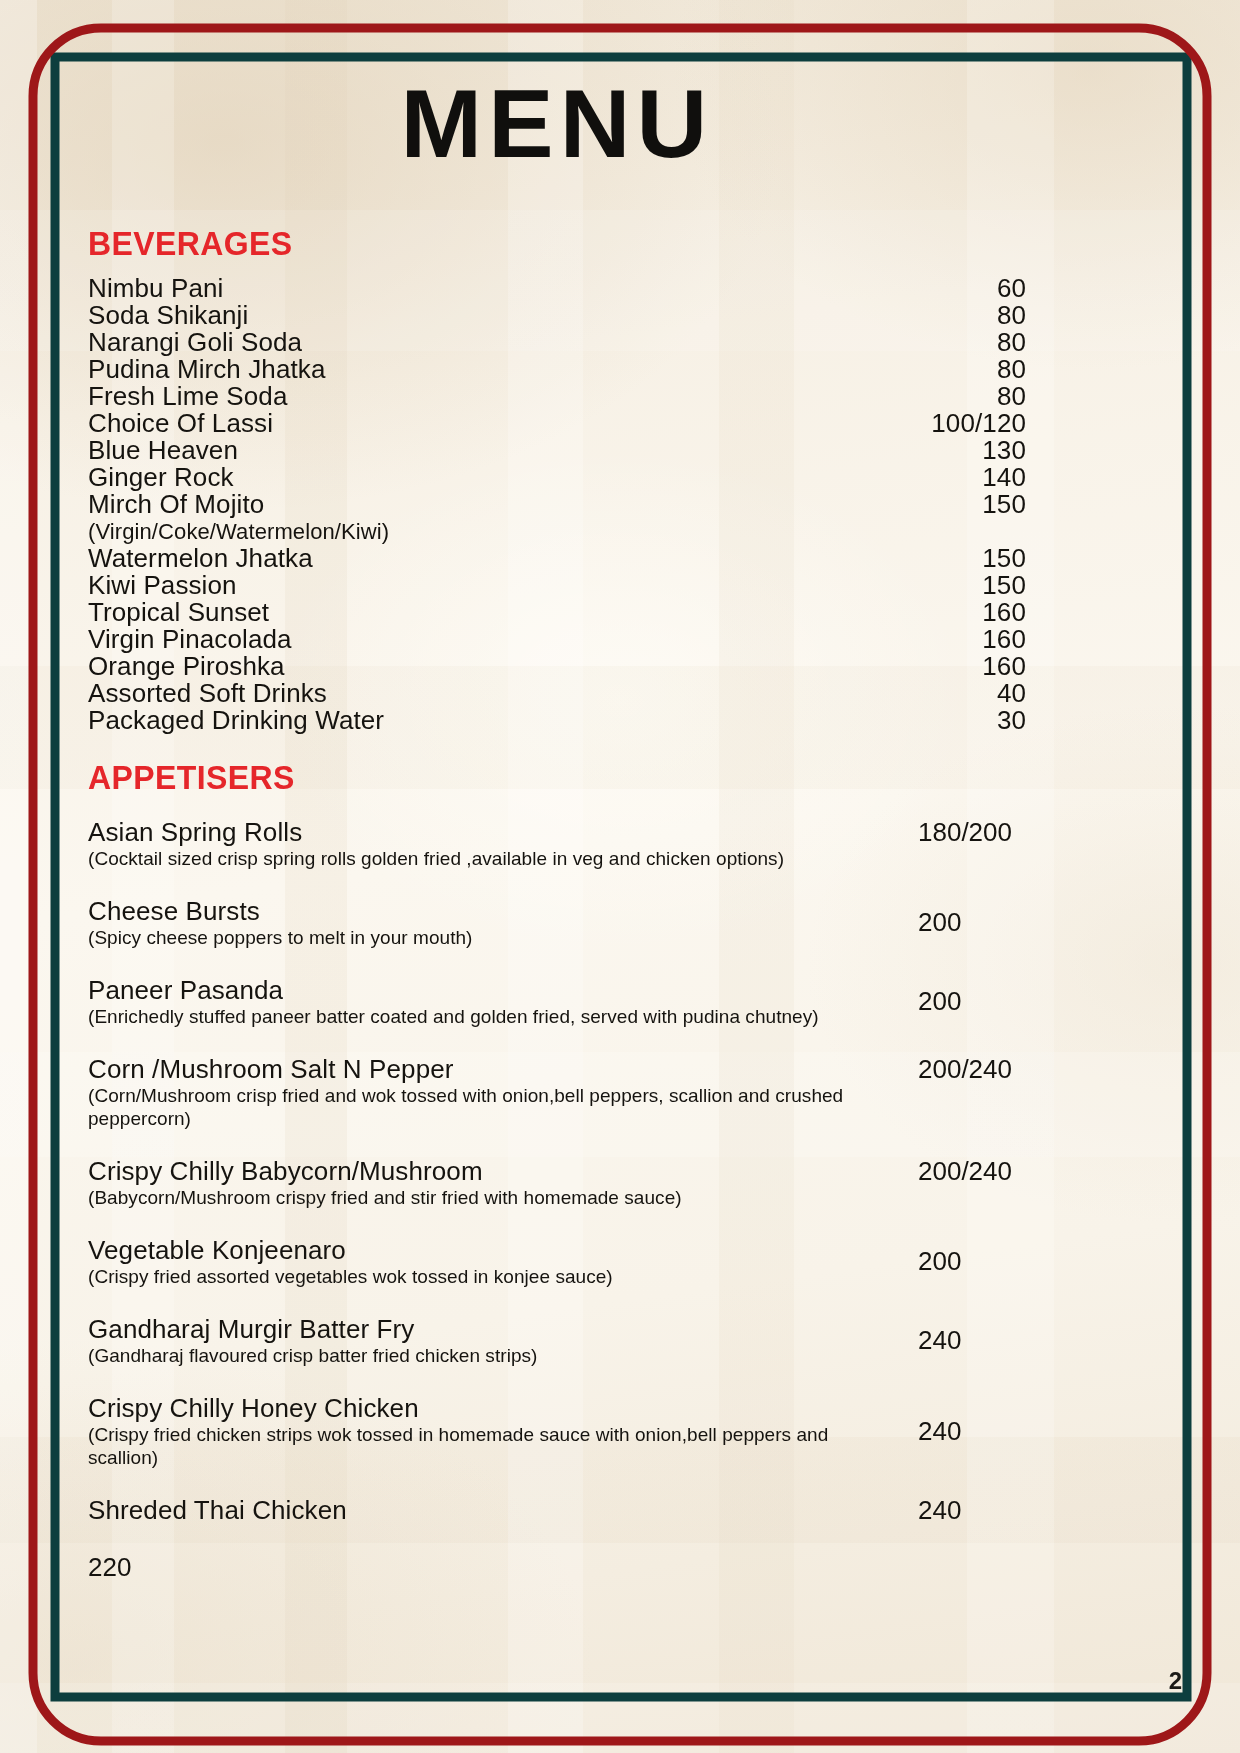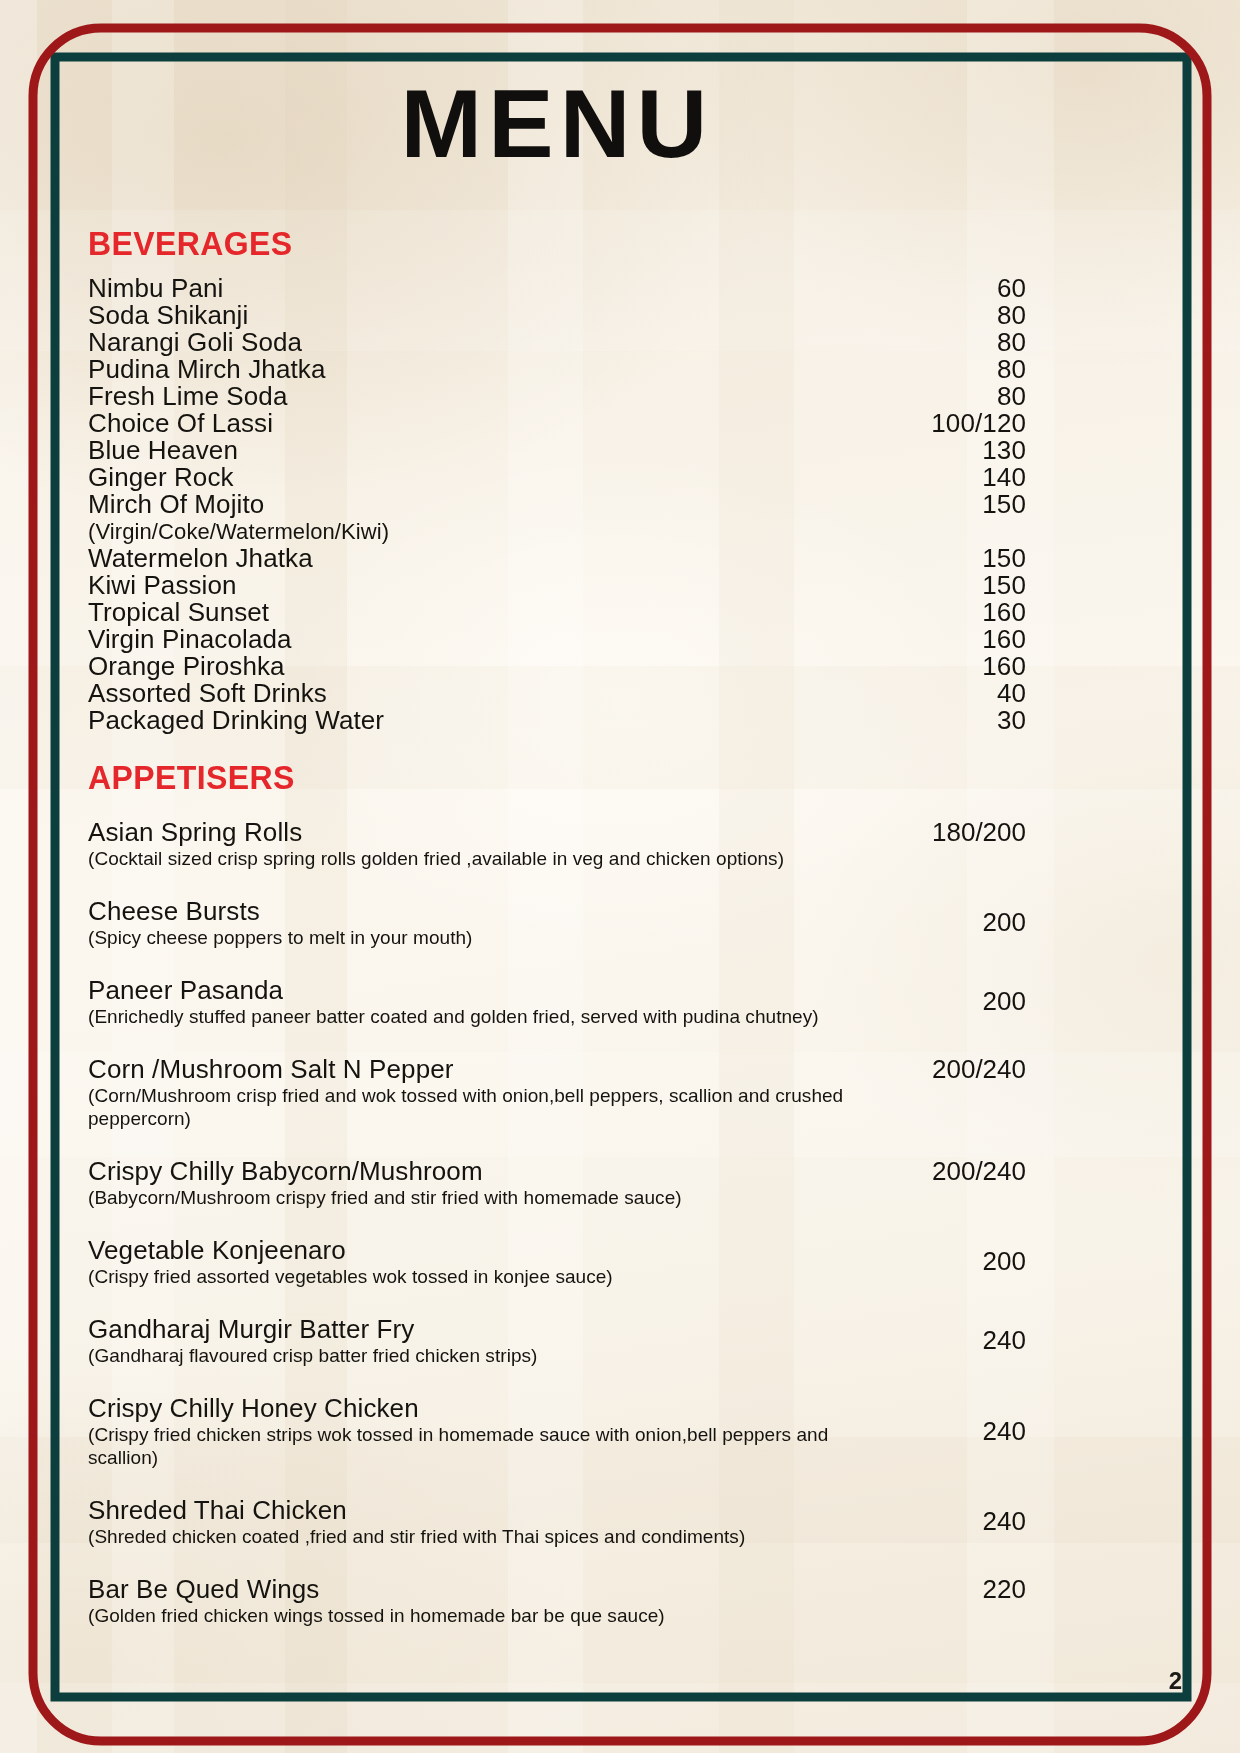--- a/index.html
+++ b/index.html
@@ -91,21 +91,21 @@
   .app-list{margin:0;padding:0;list-style:none;}
   .app-item{
     display:flex;justify-content:space-between;align-items:flex-start;
     margin-bottom:26px;
     gap:35px;
   }
   .app-left{flex:1 1 auto;padding-right:16px;}
   .app-name{font-size:26px;color:#15130f;line-height:30px;letter-spacing:.1px;}
   .app-desc{font-size:19px;color:#15130f;line-height:23px;letter-spacing:.05px;}
   .app-price{
-    font-size:26px;color:#15130f;white-space:nowrap;text-align:right;
+    font-size:26px;color:#15130f;white-space:nowrap;
     min-width:108px;
   }
   .app-item.mid .app-price{align-self:center;}
 
   .page-num{
     position:absolute;
     right:58px; bottom:58px;
     font-family:"Liberation Sans Narrow","Liberation Sans",sans-serif;
     font-weight:700;
     font-size:24px;
@@ -265,29 +265,24 @@
         <li class="app-item mid">
           <div class="app-left">
             <div class="app-name">Crispy Chilly Honey Chicken</div>
             <div class="app-desc">(Crispy fried chicken strips wok tossed in homemade sauce with onion,bell peppers and scallion)</div>
           </div>
           <div class="app-price">240</div>
         </li>
         <li class="app-item mid">
           <div class="app-left">
             <div class="app-name">Shreded Thai Chicken</div>
-            <div class="app-desc">(Shreded chicken coated ,fried and stir fried with Thai spices and condiments)</div>
           </div>
           <div class="app-price">240</div>
         </li>
         <li class="app-item">
-          <div class="app-left">
-            <div class="app-name">Bar Be Qued Wings</div>
-            <div class="app-desc">(Golden fried chicken wings tossed in homemade bar be que sauce)</div>
-          </div>
           <div class="app-price">220</div>
         </li>
       </ul>
   </div>
 
 </div>
 
 <div class="page-num">2</div>
 
 </body></html>

